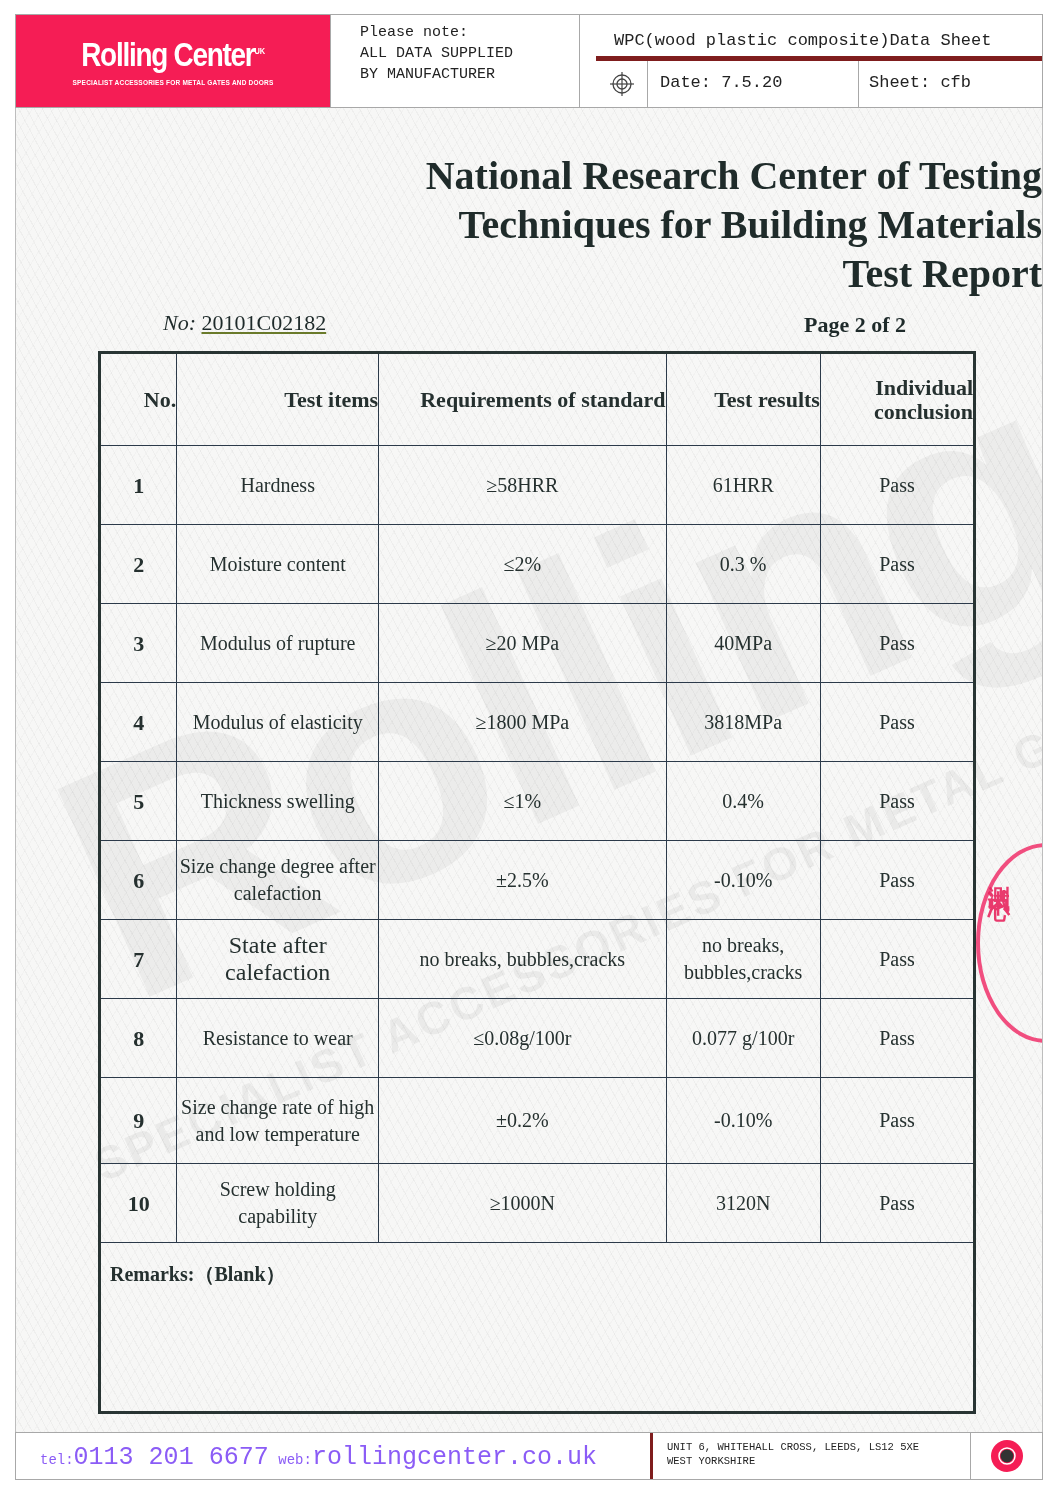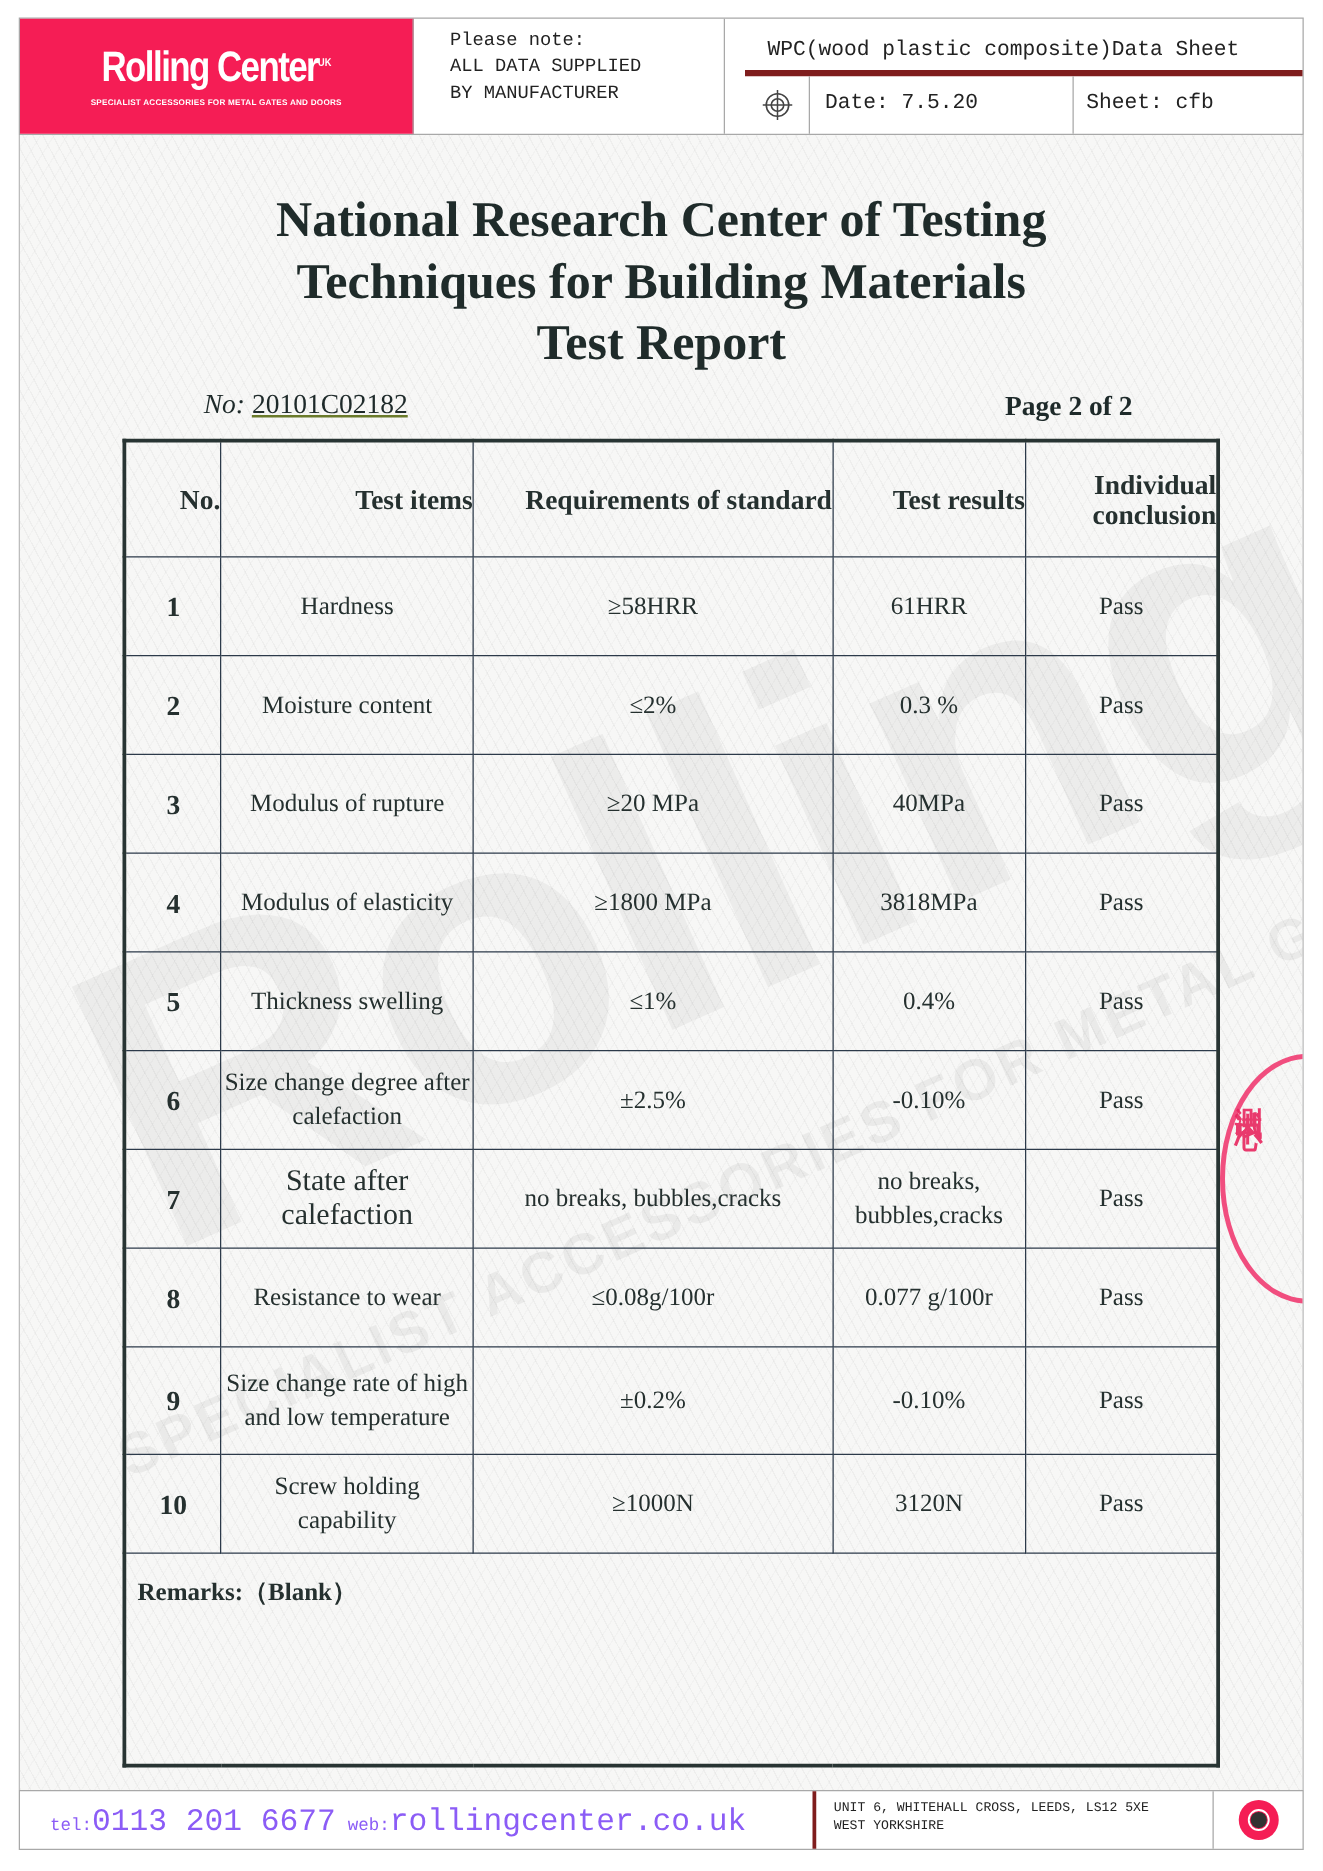--- a/index.html
+++ b/index.html
@@ -20,21 +20,21 @@
   .meta-date { width: 211px; border-right: 1px solid #a8a8a8; padding: 12px 0 0 12px; }
   .meta-codes { flex: 1; padding: 12px 0 0 10px; }
 
   
   .sheet { position: absolute; left: 15px; top: 108px; width: 1028px; height: 1324px; border-left: 1px solid #bdbdbd; border-right: 1px solid #bdbdbd;
     background-color: #f7f7f6;
     background-image: repeating-linear-gradient(62deg, rgba(0,0,0,0.035) 0 1px, transparent 1px 7px), repeating-linear-gradient(-58deg, rgba(0,0,0,0.02) 0 1px, transparent 1px 9px); overflow: hidden; }
   .watermark { position: absolute; left: -10px; top: 620px; font-family: "Liberation Sans", sans-serif; font-weight: bold; font-size: 330px; color: rgba(0,0,0,0.045); transform: rotate(-24deg); transform-origin: left top; white-space: nowrap; letter-spacing: -8px; pointer-events: none; }
   .watermark-sub { position: absolute; left: 70px; top: 1035px; font-family: "Liberation Sans", sans-serif; font-weight: bold; font-size: 46px; color: rgba(0,0,0,0.05); transform: rotate(-24deg); transform-origin: left top; white-space: nowrap; letter-spacing: 3px; pointer-events: none; }
 
-  .title { position: absolute; left: 0; width: 100%; text-align: center; font-family: "Liberation Serif", serif; font-weight: bold; color: #1f2b2a; }
+  .title { position: absolute; left: 0; width: 100%; text-align: right; font-family: "Liberation Serif", serif; font-weight: bold; color: #1f2b2a; }
   .t1 { top: 44px; font-size: 40px; }
   .t2 { top: 93px; font-size: 40px; }
   .t3 { top: 142px; font-size: 40px; }
   .report-no { position: absolute; left: 147px; top: 202px; font-size: 22px; }
   .report-no i { font-weight: normal; }
   .report-no span.num { text-decoration: underline; text-decoration-color: #6a7a2a; }
   .page-no { position: absolute; left: 788px; top: 204px; font-size: 22px; font-weight: bold; }
 
   
   .tbl { position: absolute; left: 82px; top: 243px; width: 878px; border: 3px solid #283433; border-collapse: collapse; }

